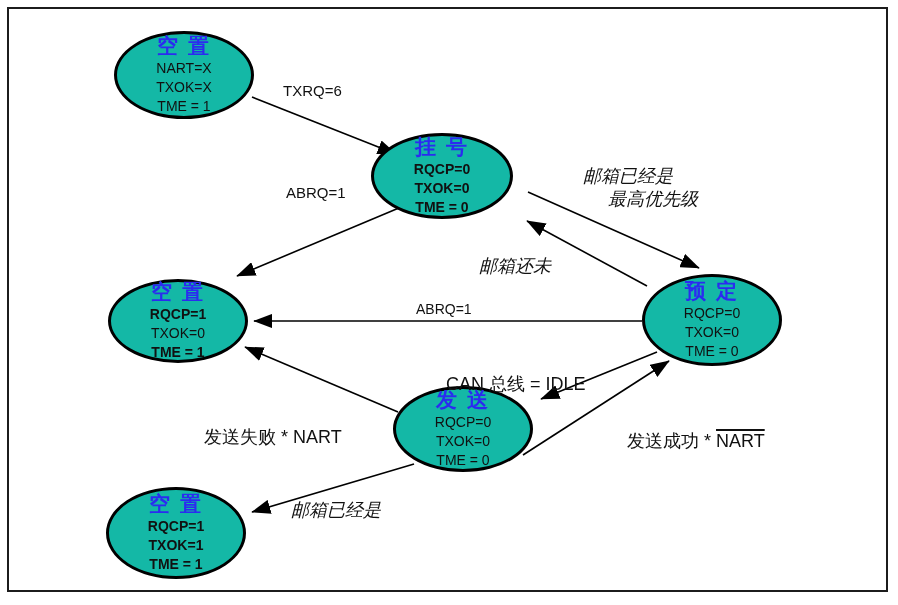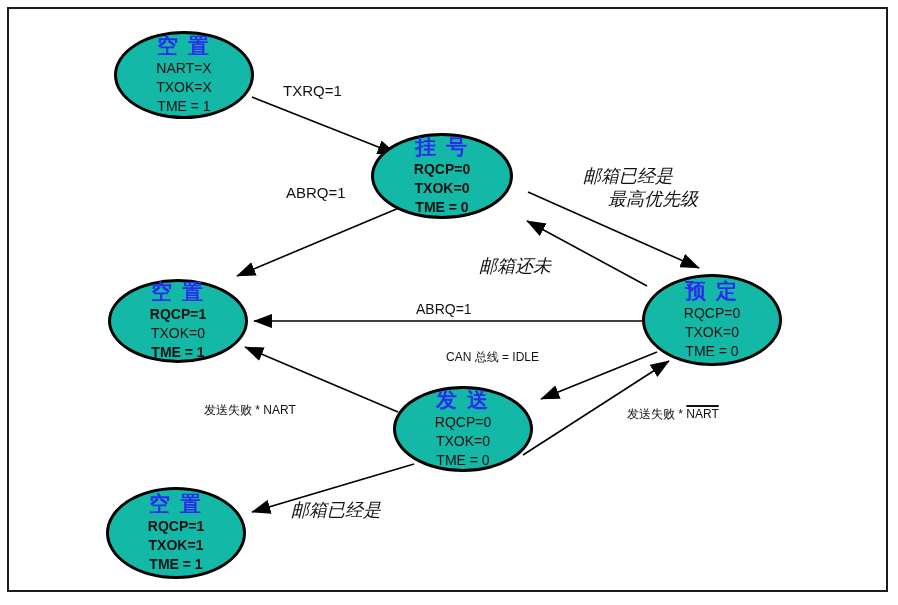--- a/index.html
+++ b/index.html
@@ -49,21 +49,21 @@
     white-space: nowrap;
   }
   .state-line.bold { font-weight: bold; }
   .edge-label {
     position: absolute;
     color: #111111;
     white-space: nowrap;
   }
   .lat { font-size: 15px; }       
   .lat-sm { font-size: 14px; }
-  .cjk { font-size: 12px; line-height: 23px; }
+  .cjk { font-size: 18px; line-height: 23px; margin-top: 27px; }
   .cjk-lg { font-size: 18px; line-height: 23px; font-style: italic; }
   .indent2 { margin-left: 25px; }
   .ovl {
     text-decoration: overline;
     text-decoration-thickness: 1.5px;
   }
 </style>
 </head>
 <body>
 
@@ -123,38 +123,38 @@
     <div class="state-line">TME = 0</div>
   </div>
 
   <div class="state" style="left:106px; top:487px; width:140px; height:92px;">
     <div class="state-title">空 置</div>
     <div class="state-line bold">RQCP=1</div>
     <div class="state-line bold">TXOK=1</div>
     <div class="state-line bold">TME = 1</div>
   </div>
 
-  <div class="edge-label lat" style="left:283px; top:82px;">TXRQ=1</div>
+  <div class="edge-label lat" style="left:283px; top:82px;">TXRQ=6</div>
 
   <div class="edge-label lat" style="left:286px; top:184px;">ABRQ=1</div>
 
   <div class="edge-label cjk-lg" style="left:583px; top:165px;">
     <div>邮箱已经是</div>
     <div class="indent2">最高优先级</div>
   </div>
 
   <div class="edge-label cjk-lg" style="left:479px; top:255px;">
     <div>邮箱还未</div>
   </div>
 
   <div class="edge-label lat-sm" style="left:416px; top:301px;">ABRQ=1</div>
 
   <div class="edge-label cjk" style="left:446px; top:346px;">CAN 总线 = IDLE</div>
 
   <div class="edge-label cjk" style="left:204px; top:399px;">发送失败 * NART</div>
 
   <div class="edge-label cjk" style="left:627px; top:403px;">
-    <span>发送失败 * </span><span class="ovl">NART</span>
+    <span>发送成功 * </span><span class="ovl">NART</span>
   </div>
 
   <div class="edge-label cjk-lg" style="left:291px; top:499px;">邮箱已经是</div>
 
 </div>
 
 </body></html>

